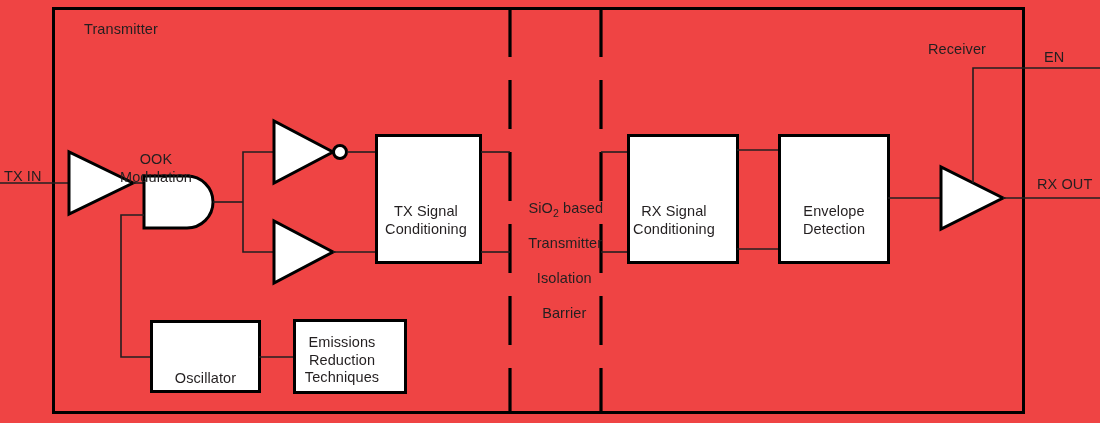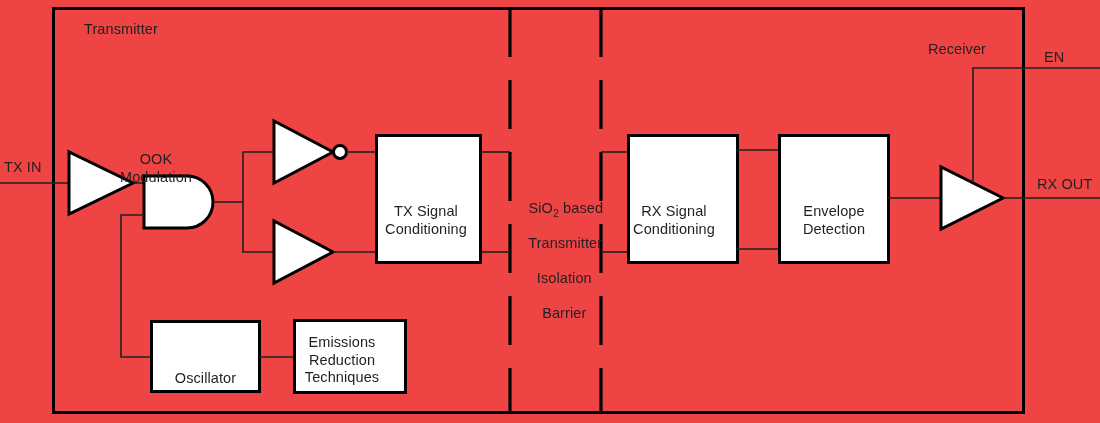--- a/index.html
+++ b/index.html
@@ -83,21 +83,21 @@
     <line x1="259" y1="357" x2="295" y2="357" stroke="#231f20" stroke-width="1.6"></line>
 
     <rect x="294.5" y="320.5" width="111" height="72" fill="#ffffff" stroke="#000000" stroke-width="3"></rect>
 
   </svg>
 
   <div class="lbl" style="left:84px;top:21px;">Transmitter</div>
 
   <div class="lbl" style="left:928px;top:21px;margin-top:20px;">Receiver</div>
 
-  <div class="lbl" style="left:4px;top:159px;text-align:right;">TX IN</div>
+  <div class="lbl" style="left:4px;top:168px;text-align:right;">TX IN</div>
 
   <div class="lbl" style="left:1038px;top:49px;margin-left:6px;">EN</div>
 
   <div class="lbl" style="left:1037px;top:176px;">RX OUT</div>
 
   <div class="lbl center" style="left:104px;top:129px;width:104px;">OOK<br>Modulation</div>
 
   <div class="lbl center" style="left:376px;top:181px;width:100px;">TX Signal<br>Conditioning</div>
 
   <div class="lbl center" style="left:512px;top:160px;width:88px;">

